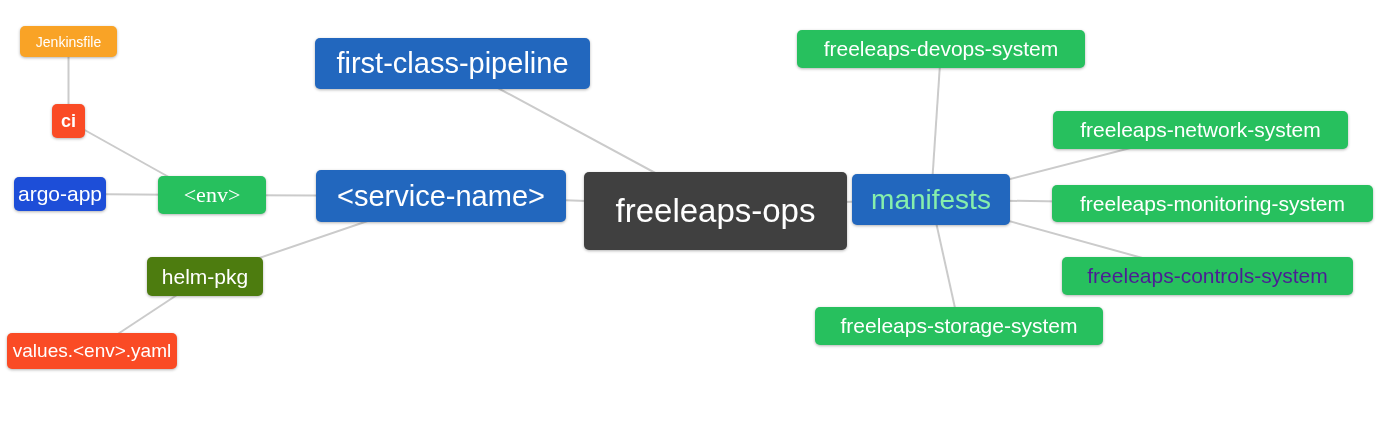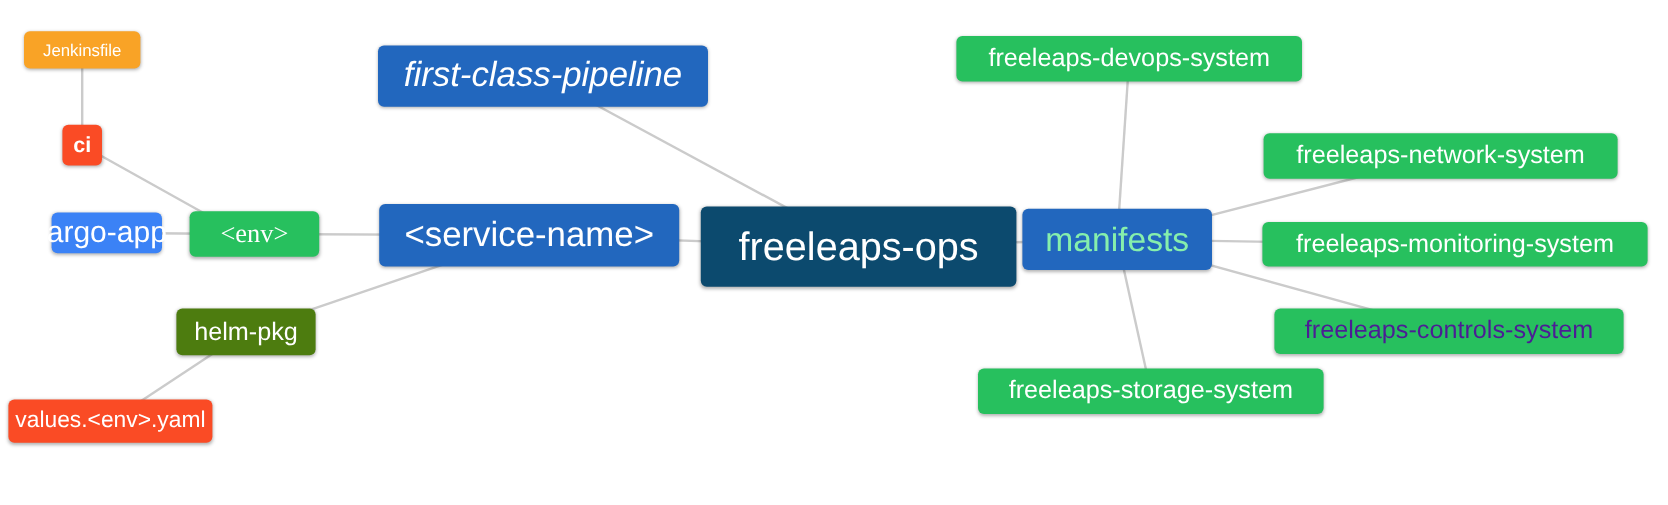--- a/index.html
+++ b/index.html
@@ -61,27 +61,27 @@
       <line x1="715.5" y1="205.5" x2="931" y2="199.5" stroke="#CBCBCB" stroke-width="2"></line>
       <line x1="931" y1="199.5" x2="941" y2="49" stroke="#CBCBCB" stroke-width="2"></line>
       <line x1="931" y1="199.5" x2="1200.5" y2="130" stroke="#CBCBCB" stroke-width="2"></line>
       <line x1="931" y1="199.5" x2="1212.5" y2="204" stroke="#CBCBCB" stroke-width="2"></line>
       <line x1="931" y1="199.5" x2="1207.5" y2="276" stroke="#CBCBCB" stroke-width="2"></line>
       <line x1="931" y1="199.5" x2="959" y2="326" stroke="#CBCBCB" stroke-width="2"></line>
     </svg>
   <div class="nodes-layer">
       <div class="node" style="left: 20px; top: 26px; width: 97px; height: 31px; font-size: 14px; background: rgb(249, 163, 38); color: rgb(255, 255, 255);">Jenkinsfile</div>
       <div class="node" style="left: 52px; top: 104px; width: 33px; height: 34px; font-size: 18px; background: rgb(250, 75, 37); color: rgb(255, 255, 255); font-weight: bold;">ci</div>
-      <div class="node" style="left: 43px; top: 177px; width: 92px; height: 34px; font-size: 25px; background: #3b82f6; color: rgb(255, 255, 255);">argo-app</div>
+      <div class="node" style="left: 14px; top: 177px; width: 92px; height: 34px; font-size: 21px; background: #1d4ed8; color: rgb(255, 255, 255);">argo-app</div>
       <div class="node" style="left: 158px; top: 176px; width: 108px; height: 38px; font-size: 22px; background: rgb(39, 192, 94); color: rgb(255, 255, 255); font-family: Liberation Serif, serif;">&lt;env&gt;</div>
-      <div class="node" style="left: 315px; top: 38px; width: 275px; height: 51px; font-size: 29px; background: rgb(34, 103, 190); color: rgb(255, 255, 255); font-style: italic;">first-class-pipeline</div>
+      <div class="node" style="left: 315px; top: 38px; width: 275px; height: 51px; font-size: 29px; background: rgb(34, 103, 190); color: rgb(255, 255, 255);">first-class-pipeline</div>
       <div class="node" style="left: 316px; top: 170px; width: 250px; height: 52px; font-size: 29px; background: rgb(34, 103, 190); color: rgb(255, 255, 255);">&lt;service-name&gt;</div>
       <div class="node" style="left: 147px; top: 257px; width: 116px; height: 39px; font-size: 21px; background: #4d7c0f; color: rgb(255, 255, 255);">helm-pkg</div>
       <div class="node" style="left: 7px; top: 333px; width: 170px; height: 36px; font-size: 19px; background: rgb(250, 75, 37); color: rgb(255, 255, 255);">values.&lt;env&gt;.yaml</div>
-      <div class="node" style="left: 584px; top: 172px; width: 263px; height: 67px; font-size: 33px; background: #0c4a6e; color: rgb(255, 255, 255);">freeleaps-ops</div>
+      <div class="node" style="left: 584px; top: 172px; width: 263px; height: 78px; font-size: 33px; background: #404040; color: rgb(255, 255, 255);">freeleaps-ops</div>
       <div class="node" style="left: 852px; top: 174px; width: 158px; height: 51px; font-size: 28px; background: rgb(34, 103, 190); color: #86efac;">manifests</div>
       <div class="node" style="left: 797px; top: 30px; width: 288px; height: 38px; font-size: 21px; background: rgb(39, 192, 94); color: rgb(255, 255, 255);">freeleaps-devops-system</div>
       <div class="node" style="left: 1053px; top: 111px; width: 295px; height: 38px; font-size: 21px; background: rgb(39, 192, 94); color: rgb(255, 255, 255);">freeleaps-network-system</div>
       <div class="node" style="left: 1052px; top: 185px; width: 321px; height: 37px; font-size: 21px; background: rgb(39, 192, 94); color: rgb(255, 255, 255);">freeleaps-monitoring-system</div>
       <div class="node" style="left: 1062px; top: 257px; width: 291px; height: 38px; font-size: 21px; background: rgb(39, 192, 94); color: #4c1d95;">freeleaps-controls-system</div>
       <div class="node" style="left: 815px; top: 307px; width: 288px; height: 38px; font-size: 21px; background: rgb(39, 192, 94); color: rgb(255, 255, 255); text-align: center;">freeleaps-storage-system</div>
     </div>
 </div>
 
 </body></html>

